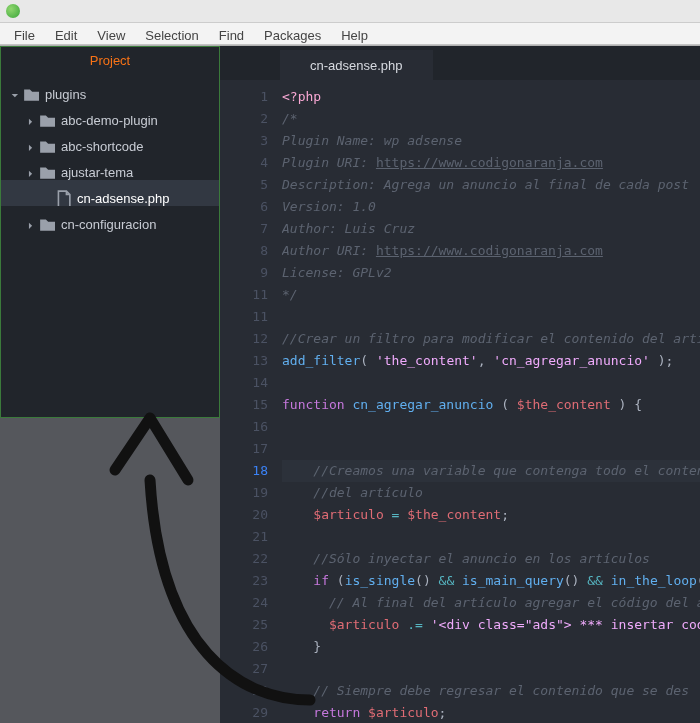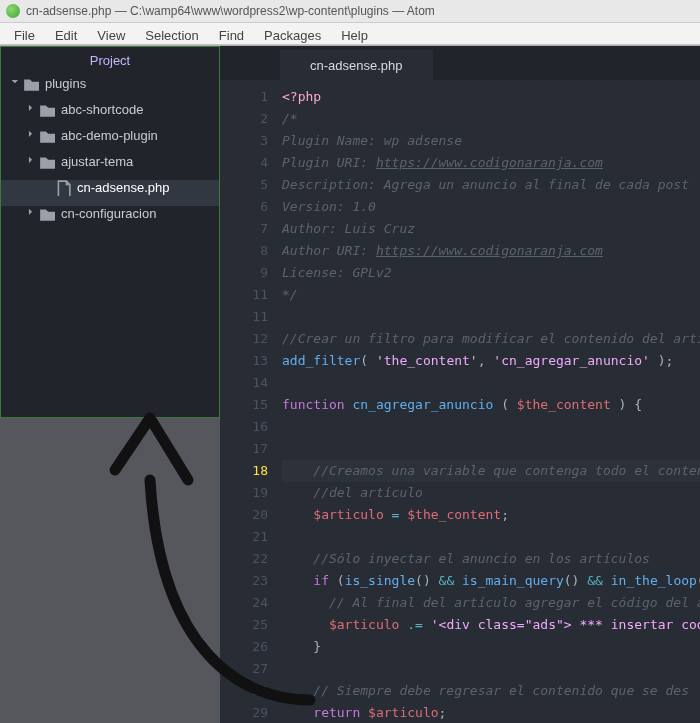--- a/index.html
+++ b/index.html
@@ -11,70 +11,69 @@
   .titlebar .appicon{width:14px;height:14px;border-radius:50%;
     background:radial-gradient(circle at 35% 35%,#8fd66e,#3aa53a);margin-right:6px;flex:none}
   
   .menubar{height:22px;background:#f3f3f3;color:#444;display:flex;align-items:flex-end;
     padding:0 4px;font-size:13px;border-bottom:1px solid #d0d0d0}
   .menubar span{padding:2px 10px;cursor:default}
   
   .workspace{display:flex;height:679px}
   
   .sidebar{width:218px;background:#21252b;border:1px solid #3b7a3b;display:flex;flex-direction:column}
-  .sidebar-title{text-align:center;color:#c4b5fd;font-size:13px;padding:6px 0 8px}
+  .sidebar-title{text-align:center;color:#f97316;font-size:13px;padding:6px 0 8px}
   .tree{flex:1;overflow:hidden;color:#c8ccd4;font-size:13px}
-  .tree .row{display:flex;align-items:flex-start;height:26px;white-space:nowrap}
+  .tree .row{display:flex;align-items:flex-end;height:26px;white-space:nowrap}
   .tree .row.selected{background:#323842}
   .tree .row.selected .label{color:#ffffff}
   .tw{display:inline-flex;align-items:center;justify-content:center;width:12px;height:12px;
     margin-right:2px;color:#9aa0aa;font-size:10px}
   .tw svg{width:9px;height:9px;fill:currentColor}
   .ic{display:inline-flex;width:16px;height:16px;margin-right:6px;color:#9aa0aa}
   .ic svg{width:16px;height:16px;fill:currentColor}
   .label{color:#c8ccd4}
   .d0{padding-left:8px}.d1{padding-left:24px}.d2{padding-left:40px}
   .sidebar-rest{flex:1}
   
   .editor{flex:1;background:#282c34;display:flex;flex-direction:column;min-width:0}
   .tabs{height:34px;display:flex;align-items:flex-end;background:#21252b}
   .tab{height:30px;padding:0 30px;display:flex;align-items:center;background:#282c34;
     color:#d7dae0;font-size:13px;border-top:1px solid #21252b;margin-left:60px}
   .code{flex:1;display:flex;font-family:Menlo,Consolas,monospace;font-size:13px;
     line-height:22px;overflow:hidden}
   .gutter{width:48px;text-align:right;color:#4b5263;padding:6px 14px 0 0;user-select:none}
   .gutter div{height:22px}
-  .gutter div.hl{color:#fde047}
+  .gutter div.hl{color:#3b82f6}
   .lines{flex:1;padding:6px 0 0 0;white-space:pre;color:#abb2bf;min-width:0}
   .lines div{height:22px;overflow:hidden}
   .lines div.hl{background:#2c313a}
   
   .t-tag{color:#f9a8d4}    
   .t-cmt{color:#5c6370;font-style:italic}
-  .t-url{color:#5c6370;font-style:italic;text-decoration:underline}
+  .t-url{color:#5c6370;text-decoration:underline}
   .t-fn {color:#61afef}
   .t-kw {color:#c678dd}
   .t-str{color:#f0abfc}
   .t-var{color:#e06c75}
   .t-op {color:#56b6c2}
   .t-p  {color:#abb2bf}
   
   .overlay-wash{position:absolute;top:44px;left:0;width:700px;height:679px;
     background:rgba(140,140,140,0.46);pointer-events:none}
   
   .sidebar{position:relative;z-index:5;height:370px}
   .editor{position:relative;z-index:1}
   .arrow{position:absolute;left:60px;top:400px;z-index:6;pointer-events:none}
 </style>
 </head>
 <body>
 
 <div class="titlebar">
   <span class="appicon"></span>
-  <span>cn-adsense.php — C:\wamp64\www\wordpress2\wp-content\plugins — Atom</span>
 </div>
 
 <div class="menubar">
   <span>File</span>
   <span>Edit</span>
   <span>View</span>
   <span>Selection</span>
   <span>Find</span>
   <span>Packages</span>
   <span>Help</span>
@@ -103,34 +102,34 @@
           <span class="tw">
             <svg viewBox="0 0 14 14">
               <use href="#i-chev-r"></use>
             </svg>
           </span>
           <span class="ic">
             <svg viewBox="0 0 14 14">
               <use href="#i-folder"></use>
             </svg>
           </span>
+          <span class="label">abc-demo-plugin</span>
+        </div>
+        <div class="row d1">
+          <span class="tw">
+            <svg viewBox="0 0 14 14">
+              <use href="#i-chev-r"></use>
+            </svg>
+          </span>
+          <span class="ic">
+            <svg viewBox="0 0 14 14">
+              <use href="#i-folder"></use>
+            </svg>
+          </span>
           <span class="label">abc-shortcode</span>
-        </div>
-        <div class="row d1">
-          <span class="tw">
-            <svg viewBox="0 0 14 14">
-              <use href="#i-chev-r"></use>
-            </svg>
-          </span>
-          <span class="ic">
-            <svg viewBox="0 0 14 14">
-              <use href="#i-folder"></use>
-            </svg>
-          </span>
-          <span class="label">abc-demo-plugin</span>
         </div>
         <div class="row d1">
           <span class="tw">
             <svg viewBox="0 0 14 14">
               <use href="#i-chev-r"></use>
             </svg>
           </span>
           <span class="ic">
             <svg viewBox="0 0 14 14">
               <use href="#i-folder"></use>

